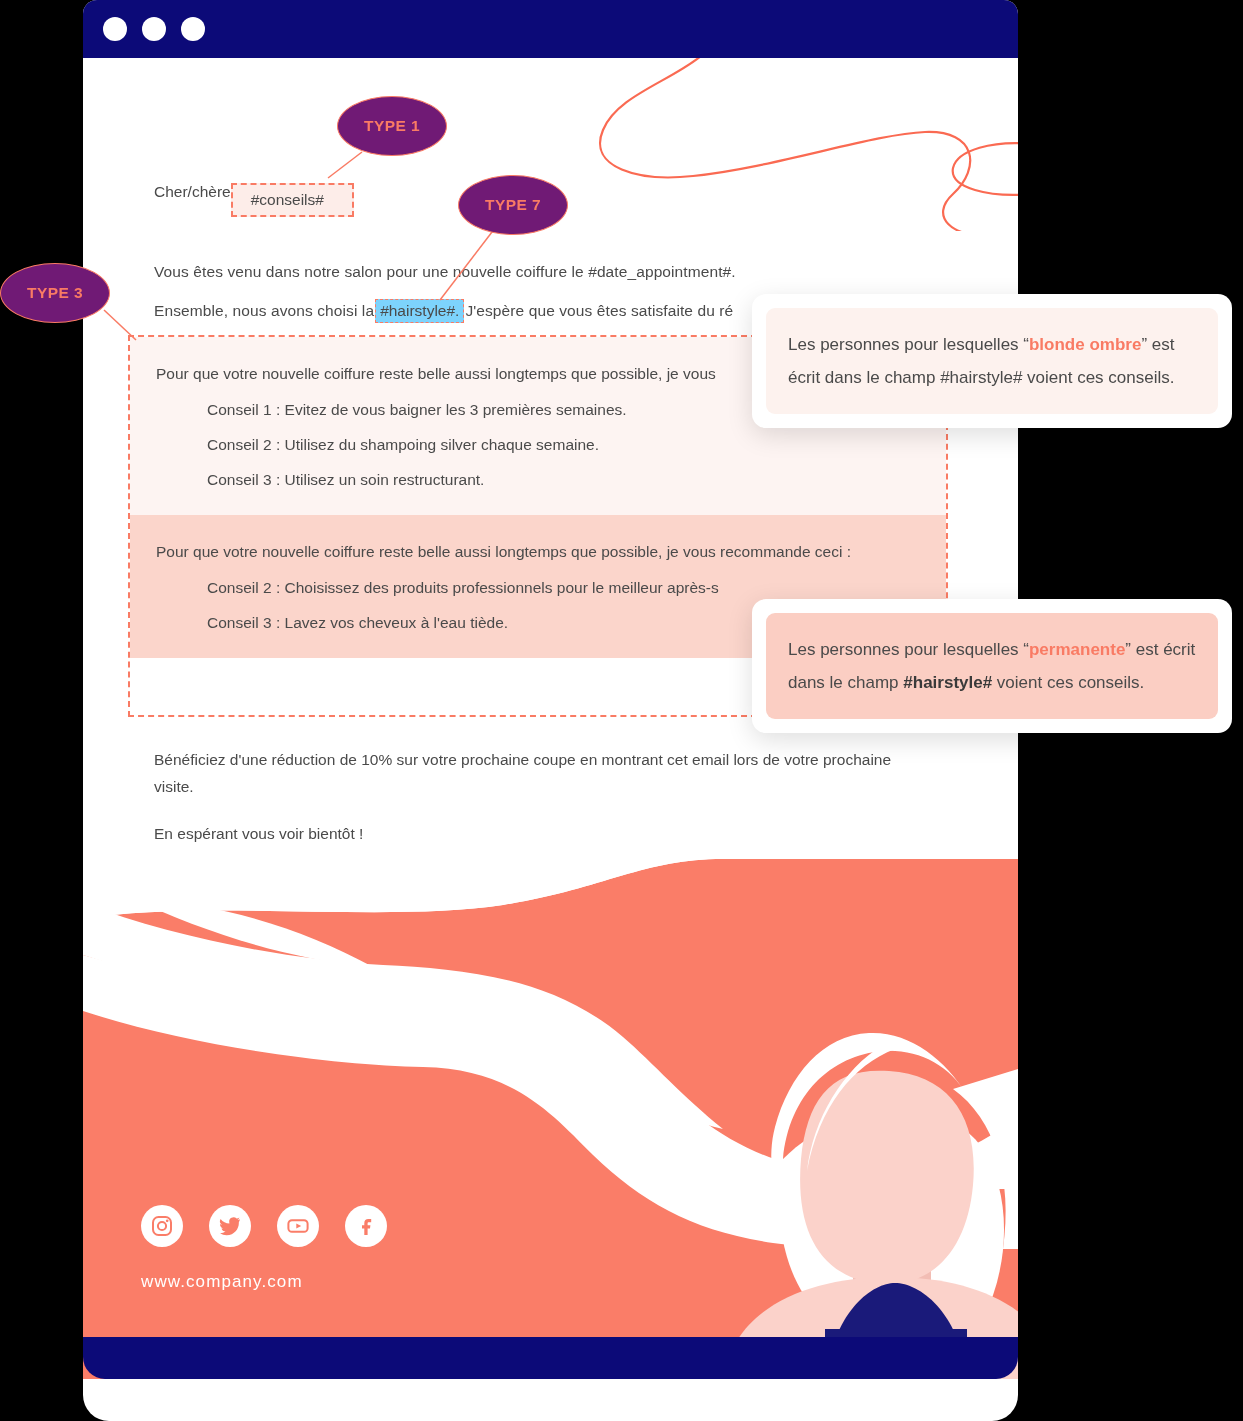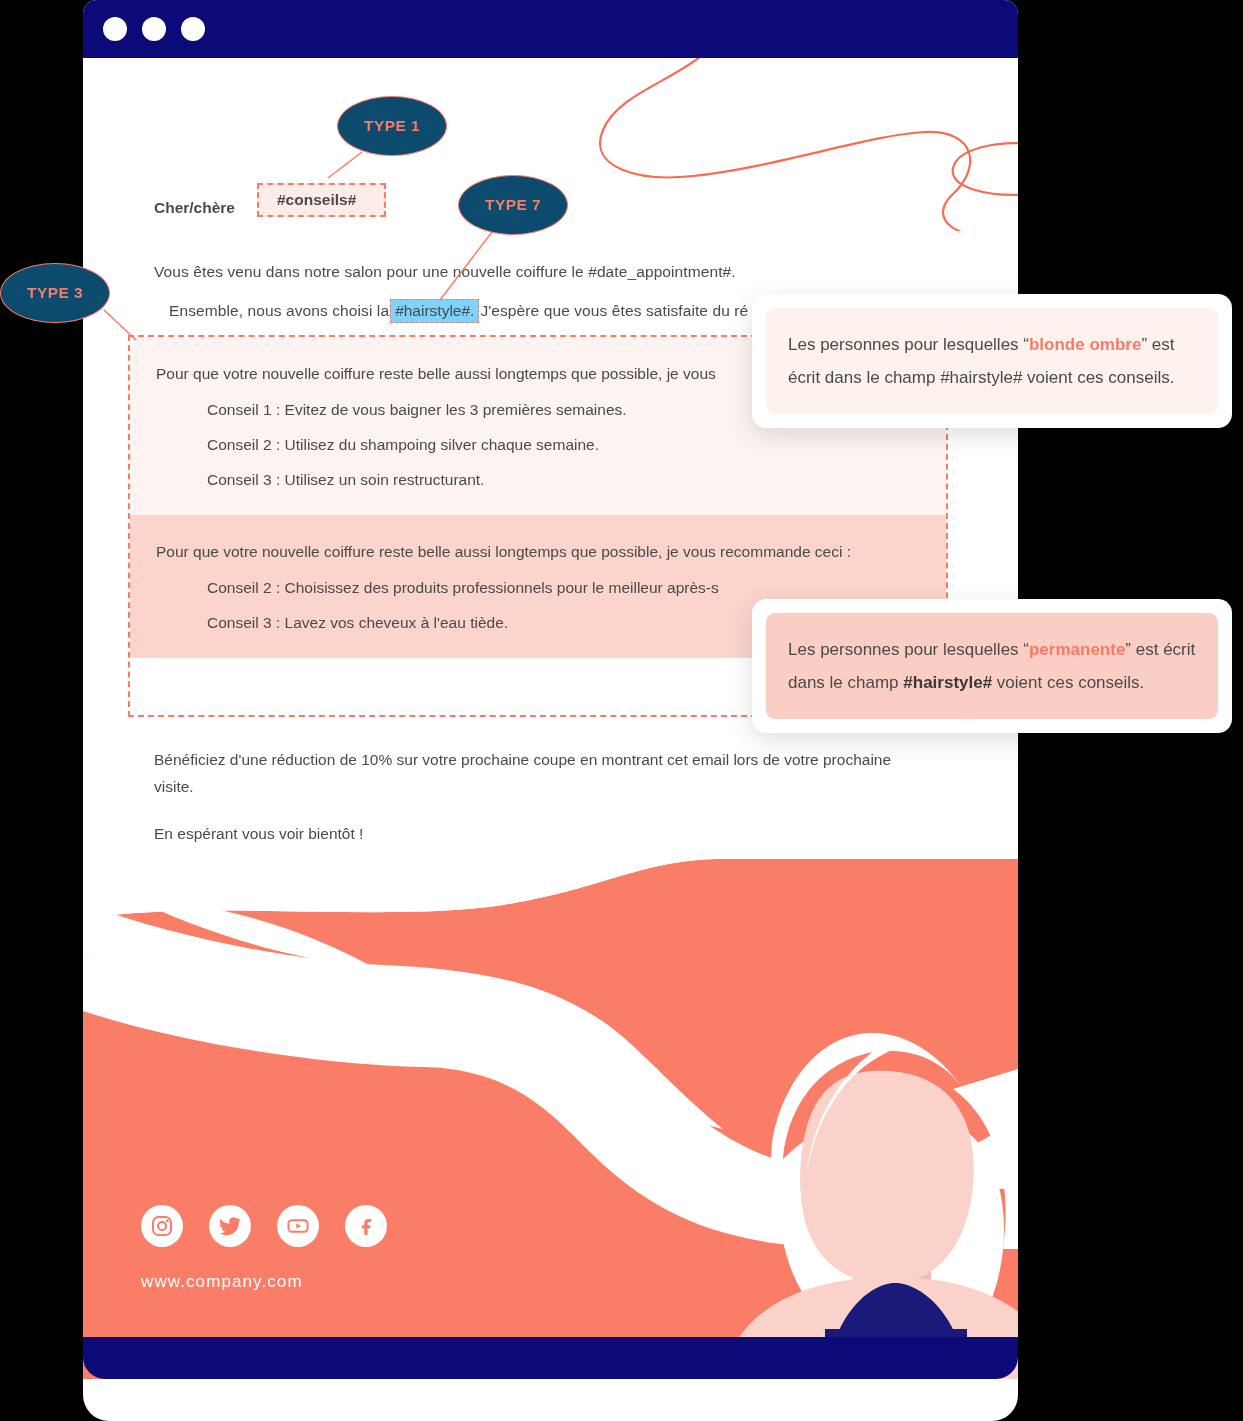--- a/index.html
+++ b/index.html
@@ -71,36 +71,35 @@
     letter-spacing: 0.1px;
     white-space: nowrap;
   }
 
   
   .greeting {
     position: absolute;
     left: 71px;
     top: 125px;
     display: flex;
-    align-items: flex-end;
-    gap: 22px;
-    font-weight: bold;
+    align-items: flex-start;
+    gap: 0;
   }
   .greeting-label { color:#4A4A4A; font-size:15.5px; }
   .field-chip {
     background: #FDEDE9;
     border: 2px dashed #F97B64;
     padding: 7px 28px 7px 18px;
     color: #4A4A4A;
     font-size: 15.5px;
     line-height: 1;
   }
 
   .para-1 { position:absolute; left:71px; top:202px; }
-  .para-2 { position:absolute; left:86px; top:241px; display:flex; align-items:baseline; }
+  .para-2 { position:absolute; left:71px; top:241px; display:flex; align-items:baseline; }
   .inline-chip {
     background: #7dd3fc;
     border: 1.6px dashed #F97B64;
     padding: 2px 4px;
     margin: 0 1px;
     color: #4A4A4A;
     font-size: 15.5px;
   }
 
   
@@ -187,21 +186,21 @@
   }
 
   
   .bubble {
     position: absolute;
     display: flex;
     align-items: center;
     justify-content: center;
     border: 1.6px solid #F97B64;
     border-radius: 50%;
-    background: #0c4a6e;
+    background: #701a75;
     color: #F97B64;
     font-weight: bold;
     font-size: 15.5px;
     letter-spacing: 0.4px;
     z-index: 30;
   }
   #bubble-type1 { left: 337px; top: 96px; width: 110px; height: 60px; }
   #bubble-type2 { left: 458px; top: 175px; width: 110px; height: 60px; }
   #bubble-type3 { left: 0px;  top: 263px; width: 110px; height: 60px; }
 

